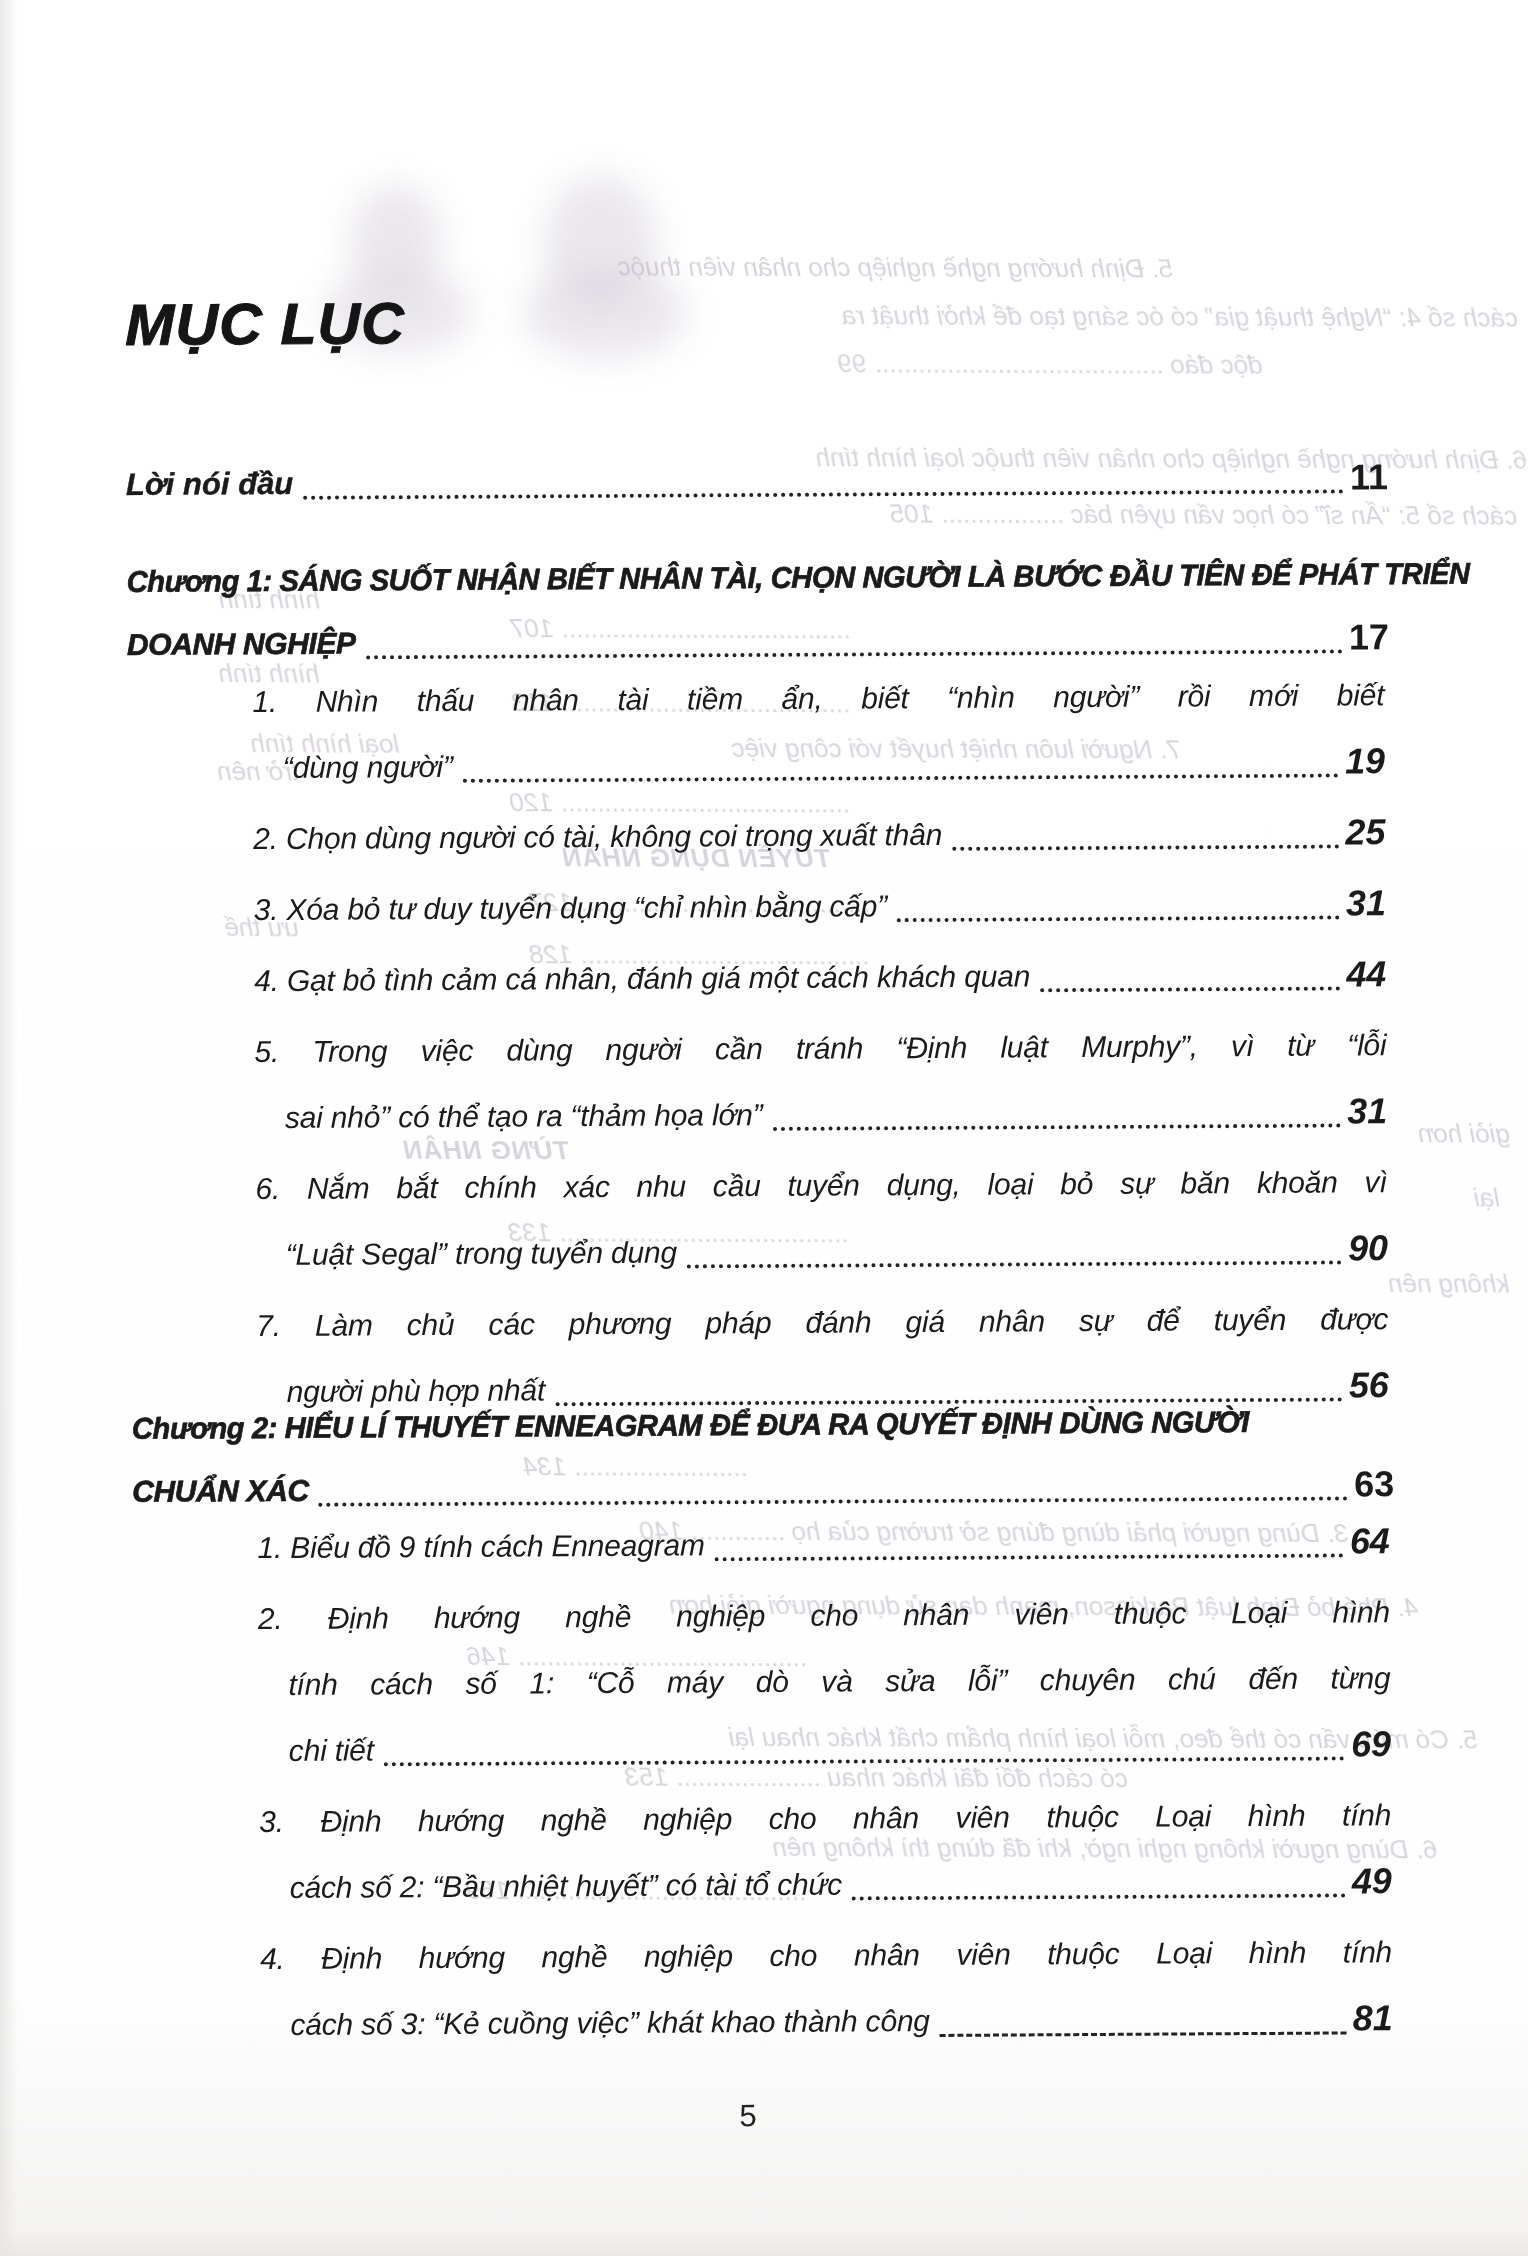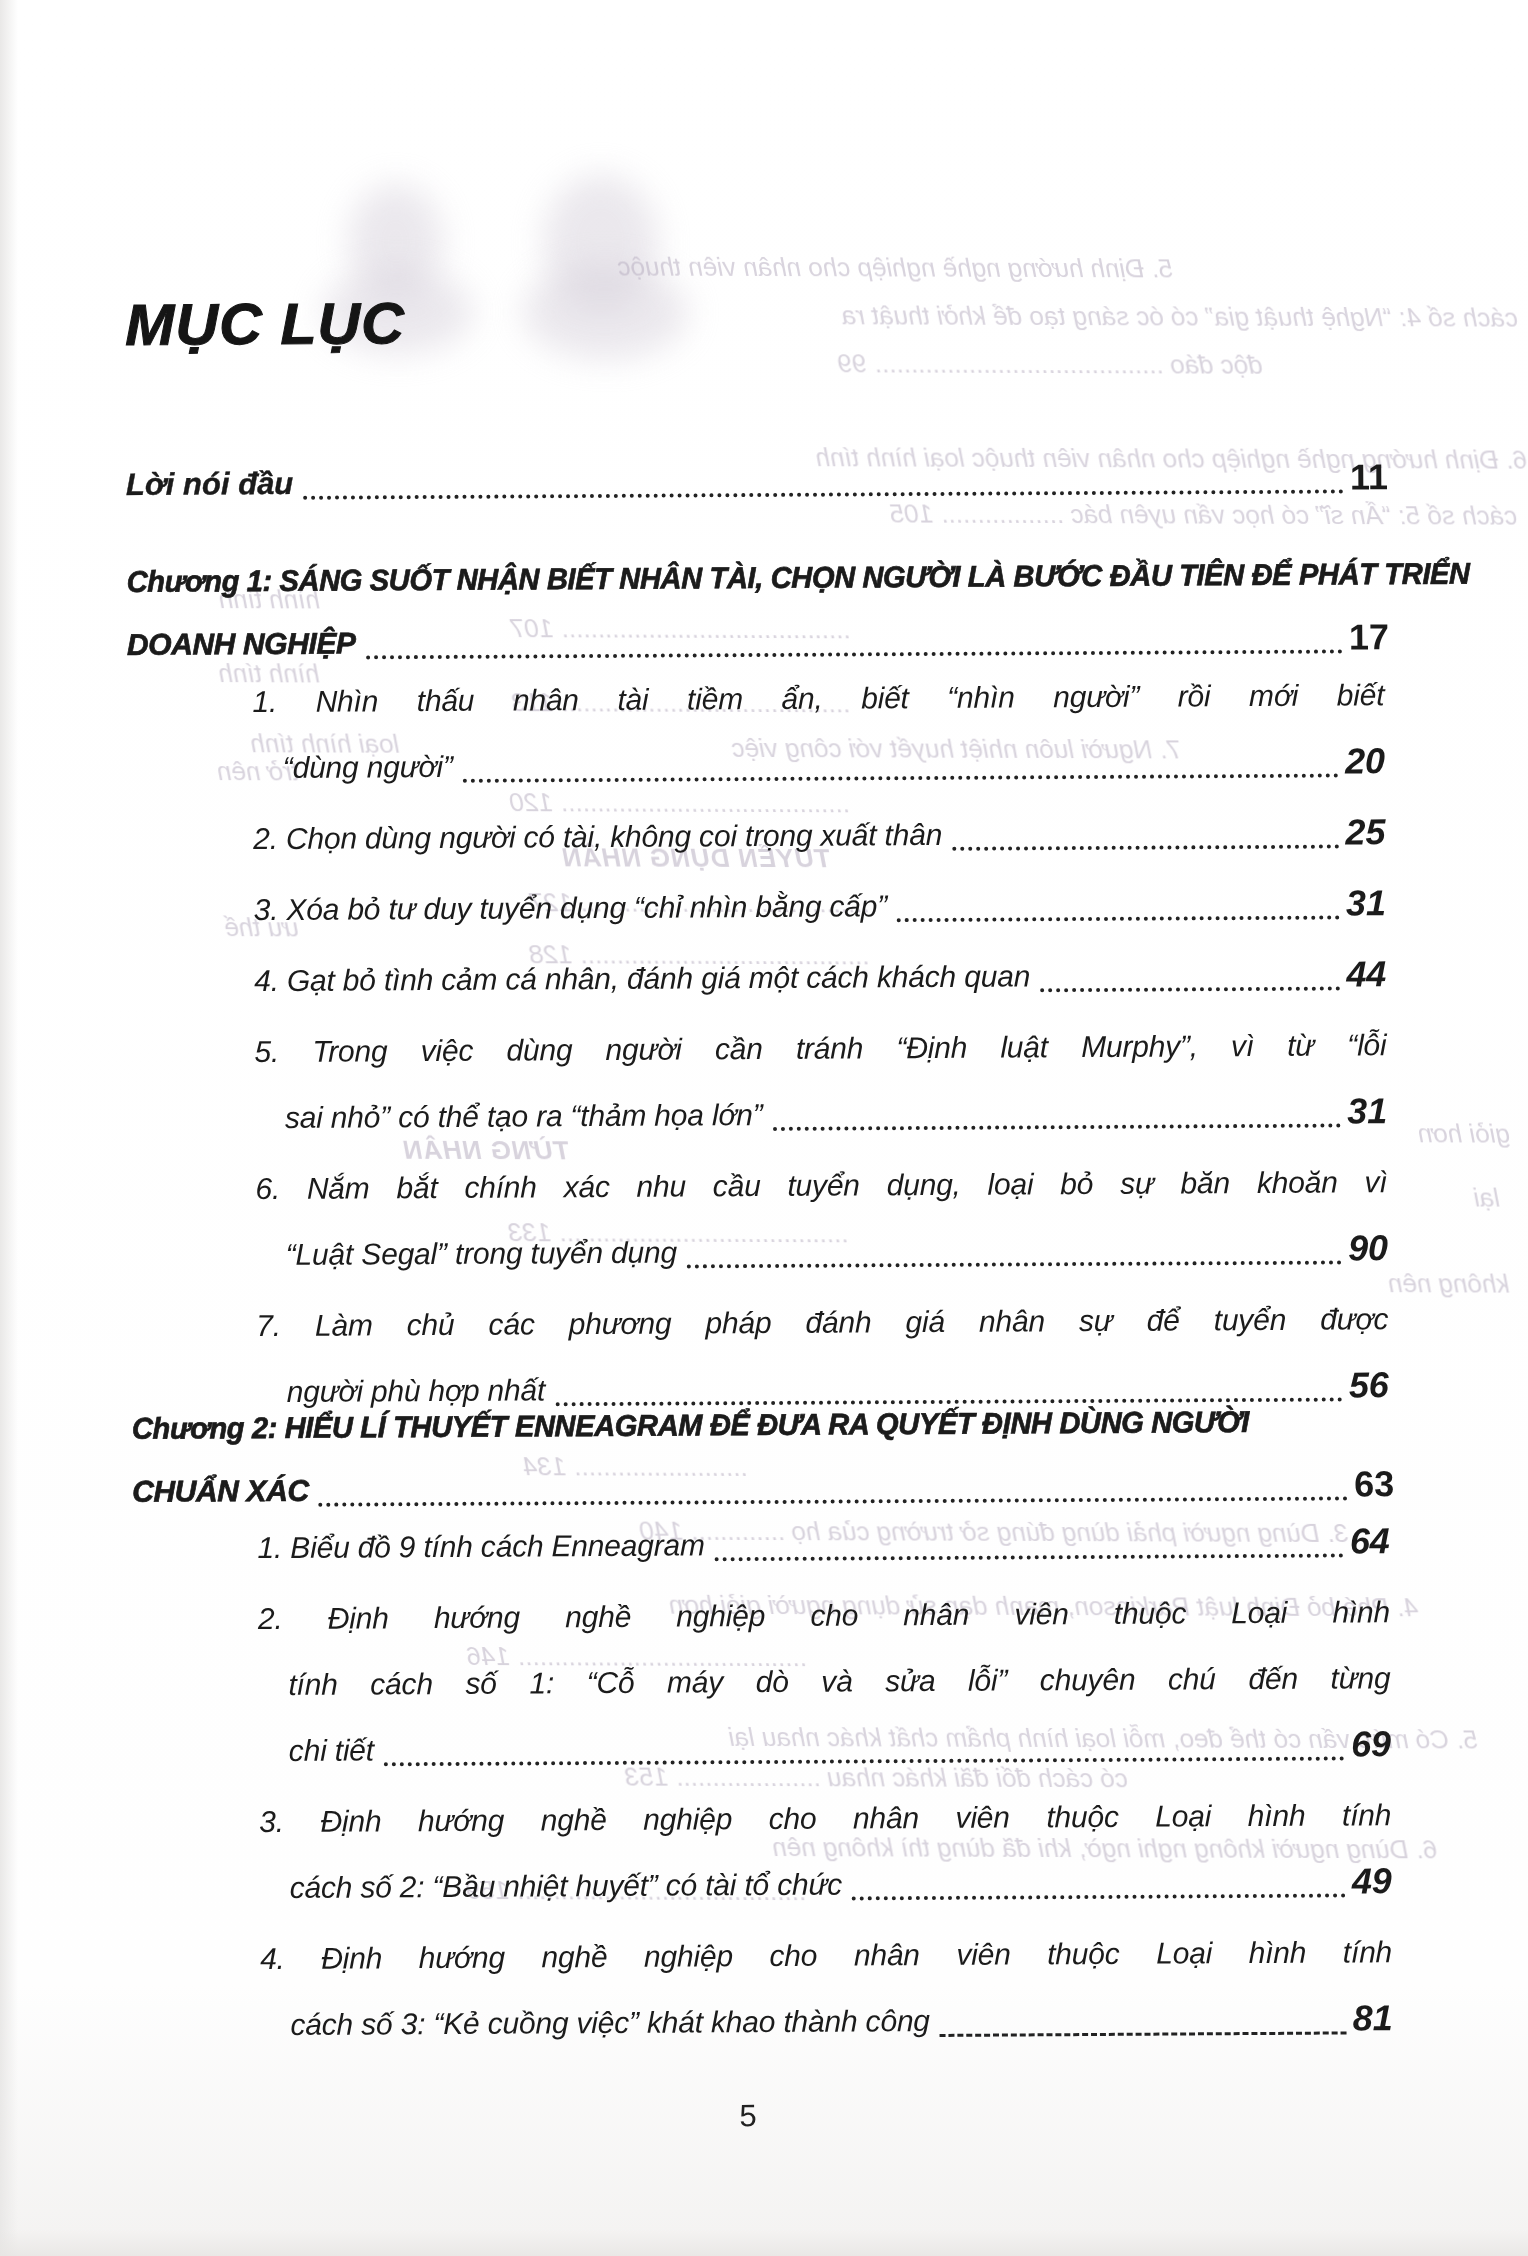--- a/index.html
+++ b/index.html
@@ -142,21 +142,21 @@
         <span class="dots"></span>
         <span class="pg">17</span>
       </div>
 
       <div class="list" style="top:666px;">
         <div class="item">
           <div class="line jline">1. Nhìn thấu nhân tài tiềm ẩn, biết “nhìn người” rồi mới biết</div>
           <div class="line lastline cont">
               <span class="txt">“dùng người”</span>
               <span class="dots"></span>
-              <span class="pg">20</span>
+              <span class="pg">19</span>
             </div>
         </div>
         <div class="item">
           <div class="line lastline">
               <span class="txt">2. Chọn dùng người có tài, không coi trọng xuất thân</span>
               <span class="dots"></span>
               <span class="pg">25</span>
             </div>
         </div>
         <div class="item">

